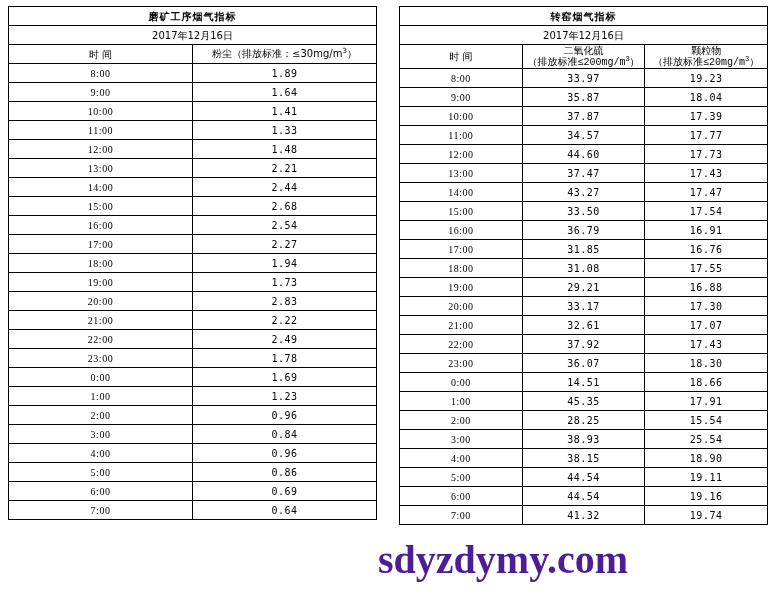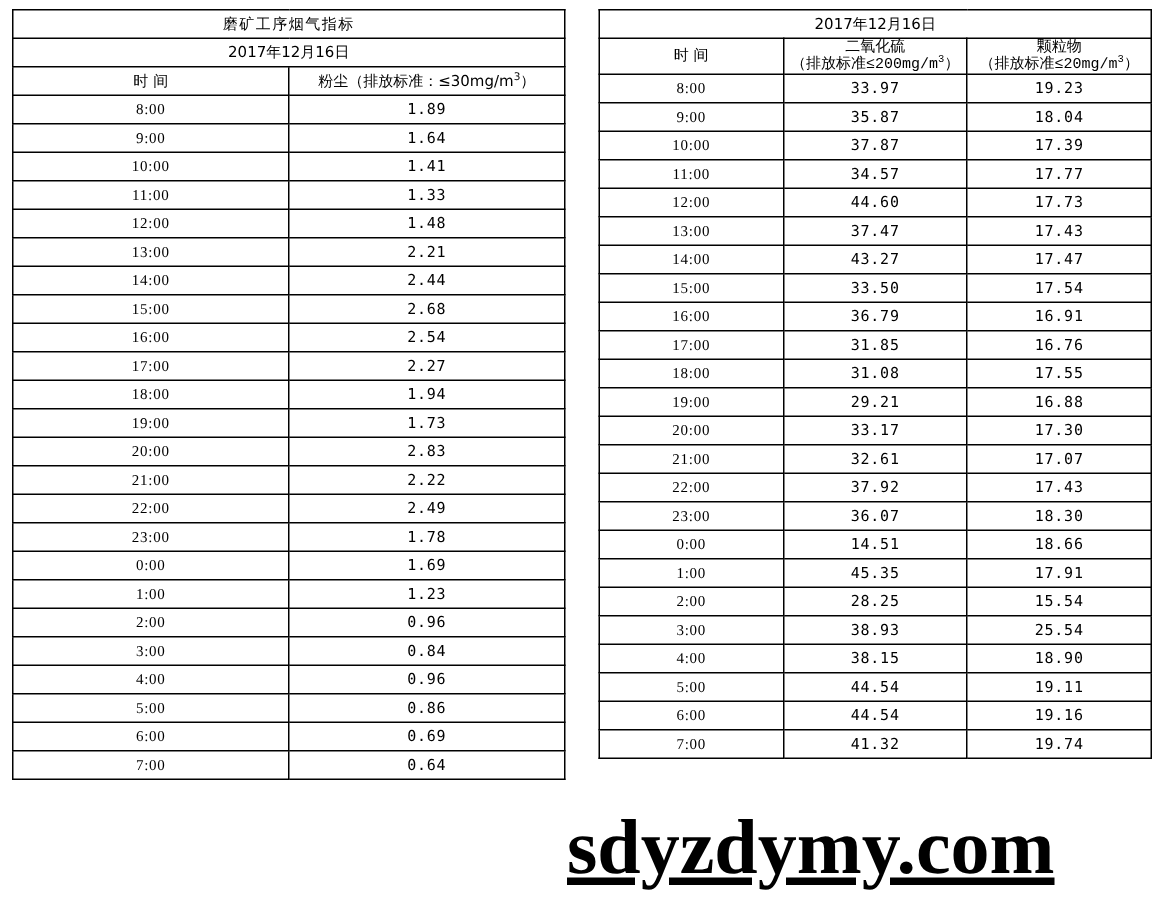--- a/index.html
+++ b/index.html
@@ -36,21 +36,21 @@
   table.grid td {
     border: 1px solid #000000;
     text-align: center;
     vertical-align: middle;
     font-size: 10px;
     line-height: 1.1;
     padding: 0;
     height: 18px;
   }
   td.title {
-    font-weight: normal;
+    font-weight: bold;
     font-size: 13px;
     height: 24px;
     letter-spacing: 1px;
   }
   td.date {
     font-size: 10px;
     height: 19px;
   }
   td.head {
     height: 38px;
@@ -69,27 +69,26 @@
     font-family: "DejaVu Sans Mono", monospace;
     font-size: 10px;
     letter-spacing: 0.5px;
   }
   sup { font-size: 7px; }
   .watermark {
     position: absolute;
     left: 378px;
     top: 536px;
     font-family: "Liberation Serif", serif;
-    font-size: 52px;
+    font-size: 40px;
     font-weight: bold;
-    color: #000000;
+    color: #4c1d95;
     letter-spacing: 0px;
     white-space: nowrap;
     pointer-events: none;
-    text-decoration: underline;
   }
 </style>
 </head>
 <body>
 
 <div class="page">
 
   <div class="panel">
     <table class="grid">
       <tbody>
@@ -201,20 +200,23 @@
           <td class="time">7:00</td>
           <td class="val">0.64</td>
         </tr>
       </tbody>
     </table>
   </div>
 
   <div class="panel">
     <table class="grid">
       <tbody>
+        <tr>
+          <td class="title" colspan="3">转窑烟气指标</td>
+        </tr>
         <tr>
           <td class="date" colspan="3">2017年12月16日</td>
         </tr>
         <tr>
           <td class="head" style="width:33%">时 间</td>
           <td class="head" style="width:34%">
             <span class="l1">二氧化硫</span>
             <span class="l2"><span>（排放标准≤200mg/m</span><sup>3</sup><span>）</span></span>
           </td>
           <td class="head" style="width:33%">

